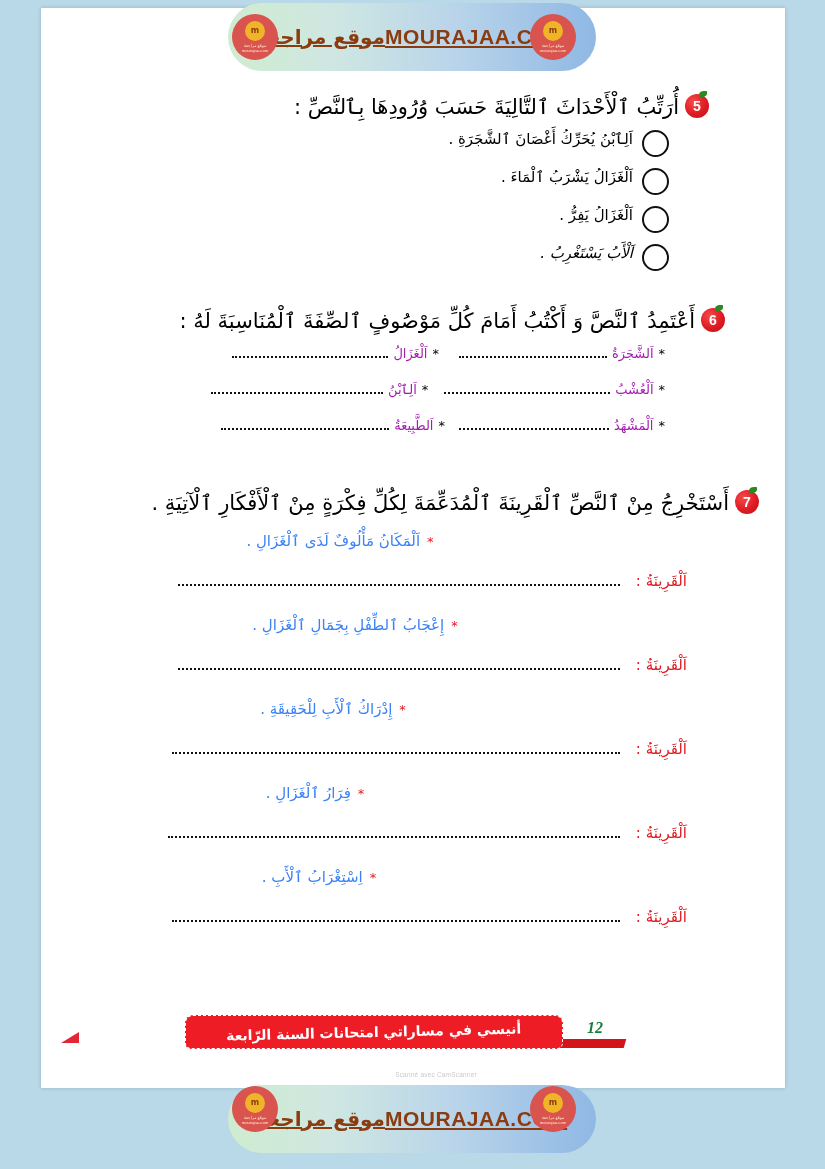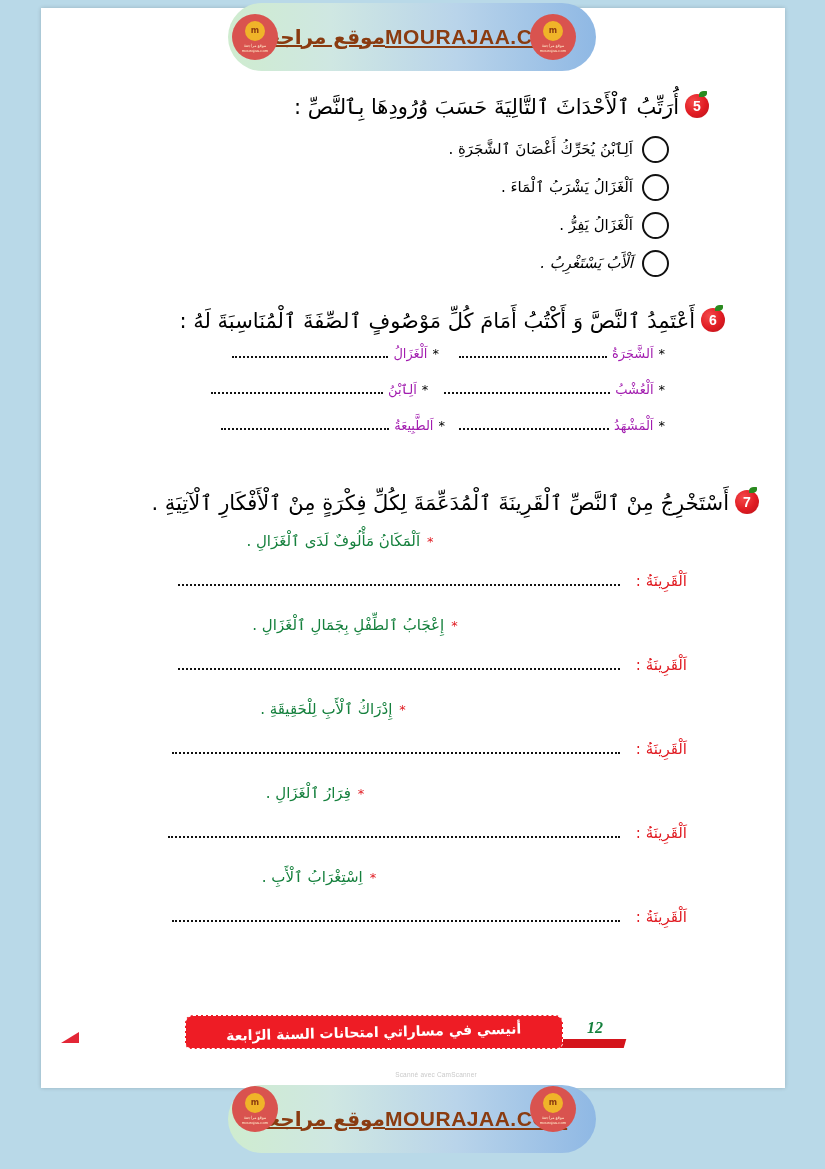--- a/index.html
+++ b/index.html
@@ -144,21 +144,21 @@
     color: #000;
     line-height: 1.45;
     white-space: nowrap;
   }
 
   
   .opt-list { margin-top: 8px; }
   .opt-row {
     display: flex;
     flex-direction: row;
-    align-items: center;
+    align-items: flex-start;
     justify-content: flex-start;
     gap: 9px;
     height: 38px;
   }
   .opt-circle {
     flex: 0 0 auto;
     width: 23px;
     height: 23px;
     border: 2.4px solid #111;
     border-radius: 50%;
@@ -196,21 +196,21 @@
   
   .idea-row {
     display: flex;
     flex-direction: row;
     align-items: baseline;
     justify-content: center;
     gap: 7px;
     height: 40px;
   }
   .idea-star { color: #e11b22; font-size: 13px; }
-  .idea-text { font-size: 15px; color: #15803d; white-space: nowrap; }
+  .idea-text { font-size: 15px; color: #3b82f6; white-space: nowrap; }
 
   .qarina-row {
     display: flex;
     flex-direction: row;
     align-items: baseline;
     gap: 16px;
     height: 44px;
   }
   .qarina-label {
     color: #e11b22;

